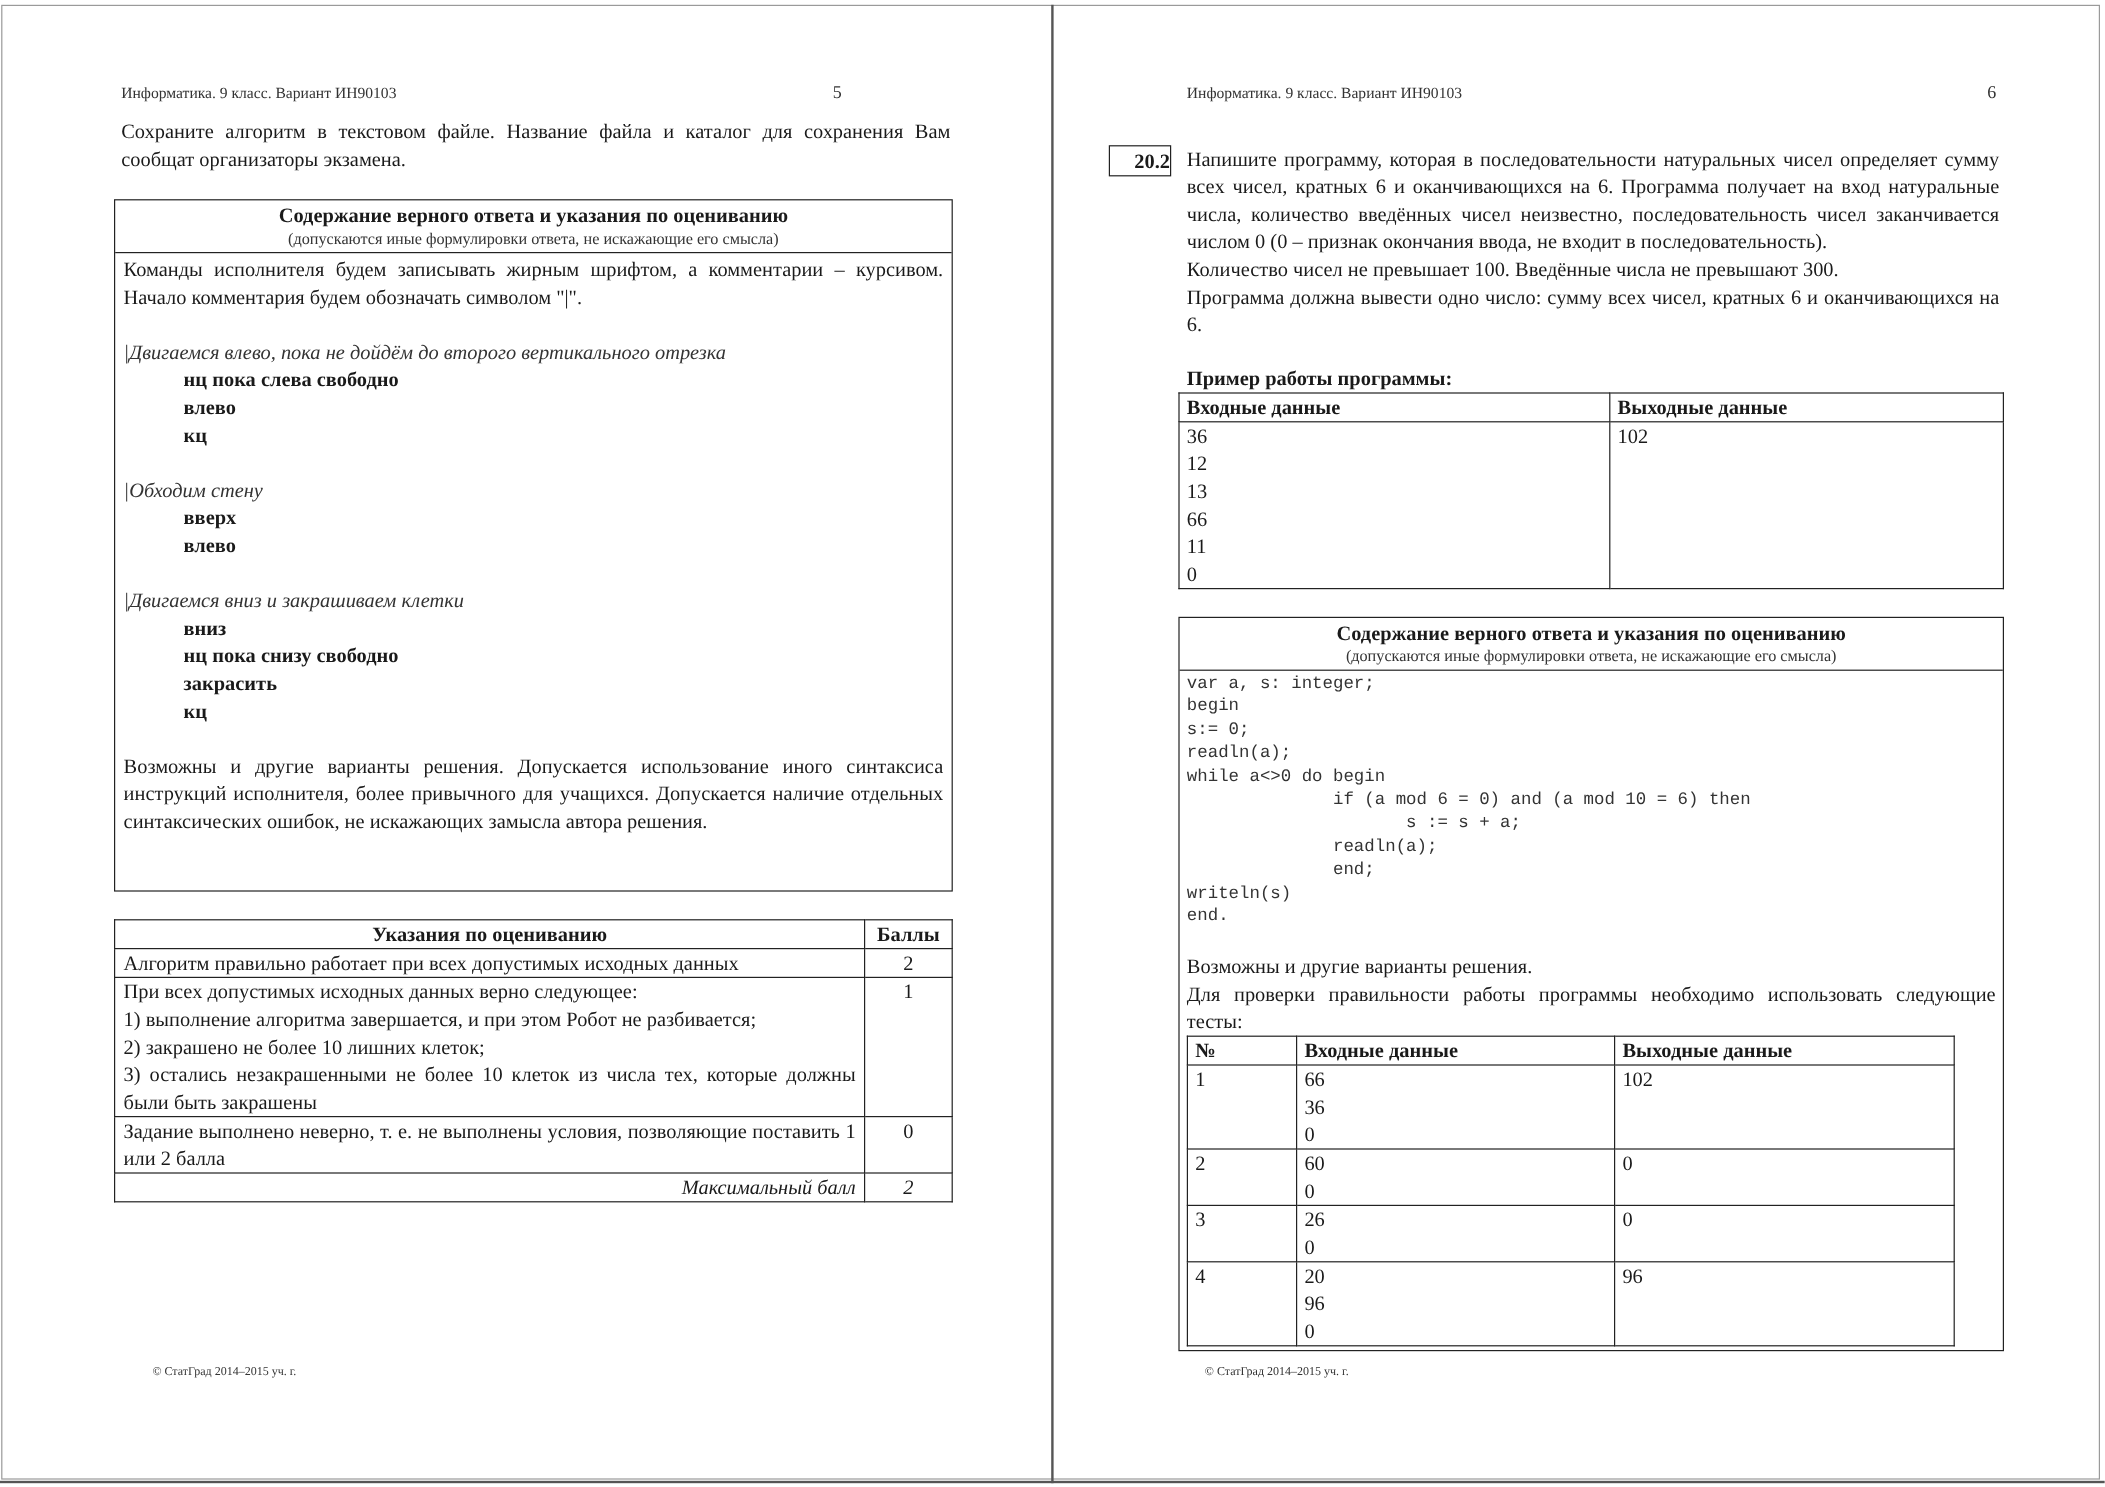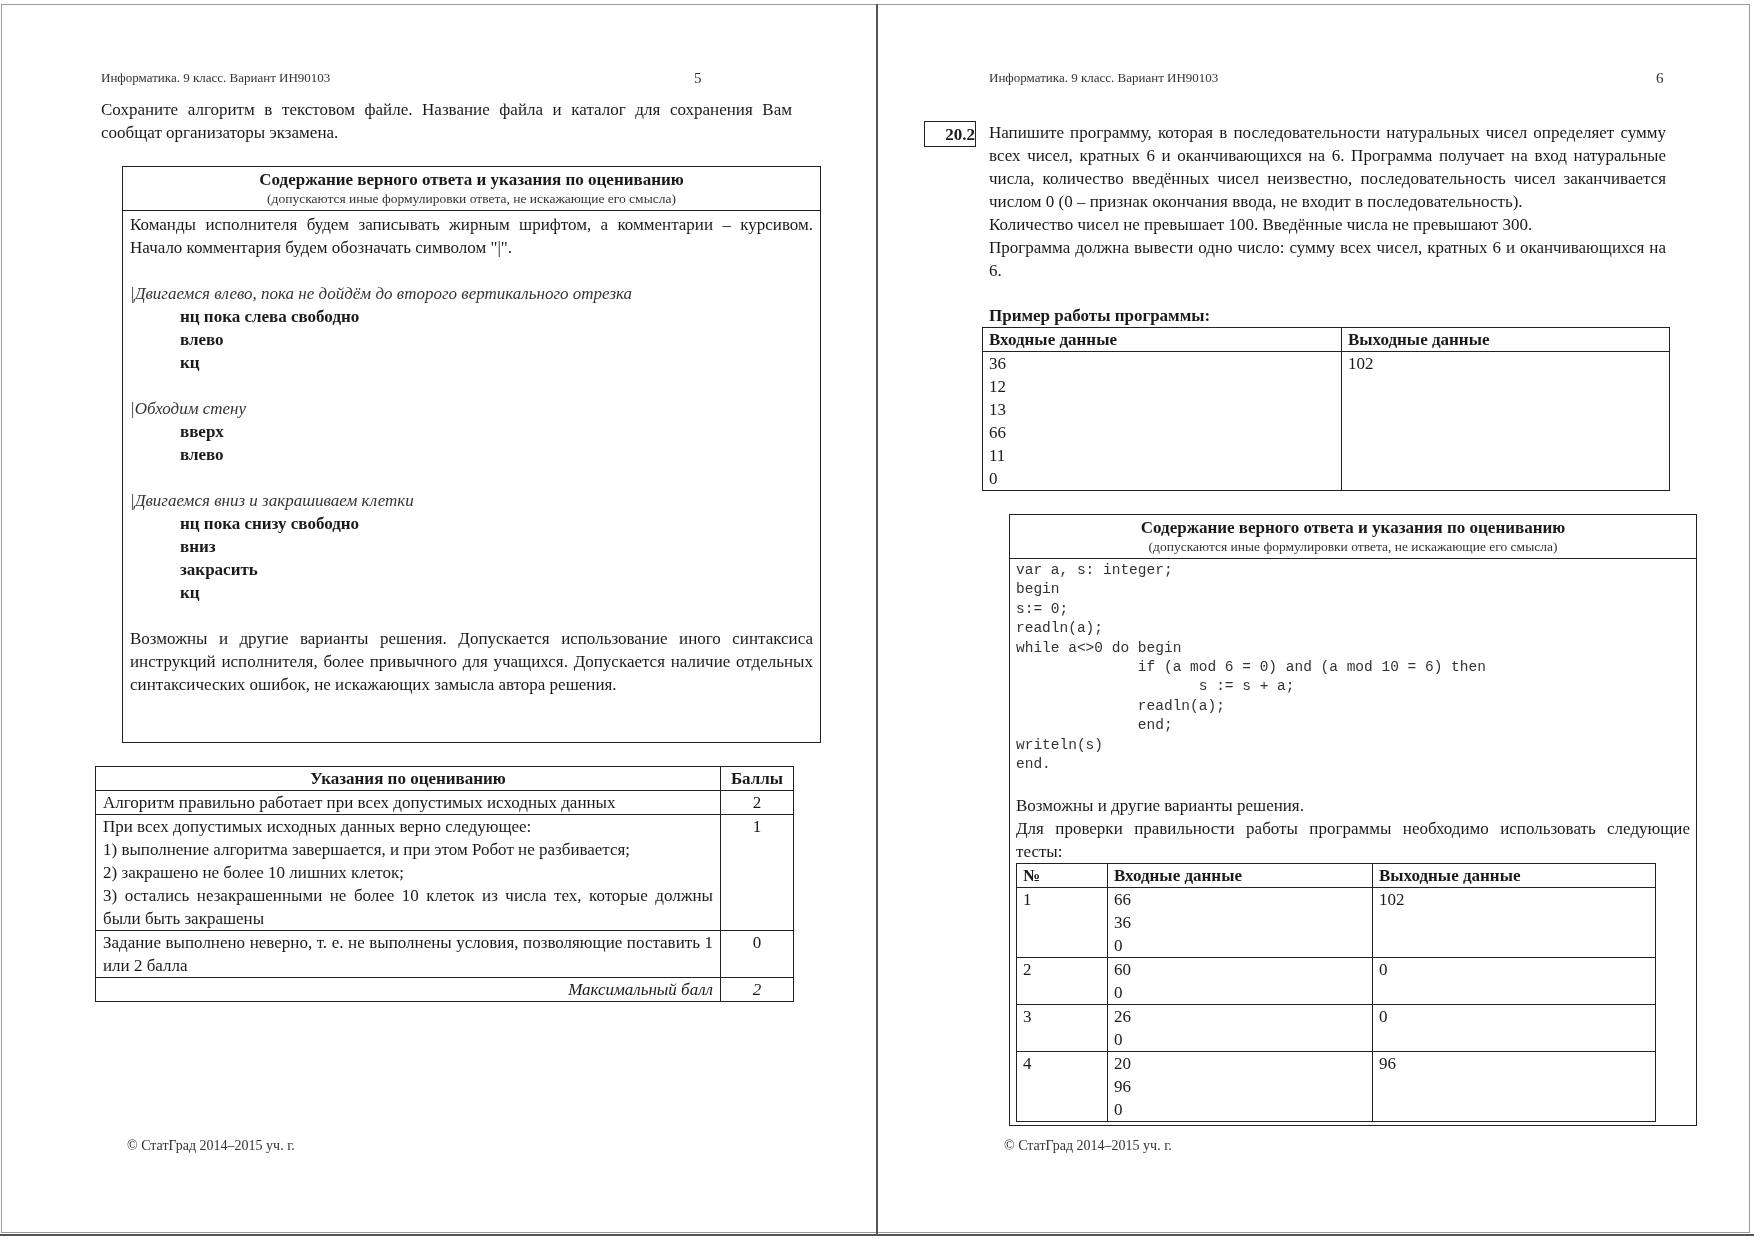--- a/index.html
+++ b/index.html
@@ -25,21 +25,21 @@
   }
   .page-num { position: absolute; top: 70px; font-size: 15px; color: #333; }
 
   .para {
     position: absolute; font-size: 17px; line-height: 23px; text-align: justify;
   }
   .para p { margin: 0; }
 
   table { border-collapse: collapse; }
   .box {
-    position: absolute; border: 1.5px solid #222; box-sizing: border-box; margin-left: 27px;
+    position: absolute; border: 1.5px solid #222; box-sizing: border-box;
   }
   .box-head {
     text-align: center; border-bottom: 1.5px solid #222; padding: 2px 4px 3px;
   }
   .box-title { font-weight: bold; font-size: 17px; line-height: 22px; }
   .box-sub { font-size: 13.5px; line-height: 16px; color: #333; }
   .box-body { padding: 2px 7px; font-size: 17px; line-height: 23px; }
 
   .comment { font-style: italic; color: #333; }
   .cmd { font-weight: bold; padding-left: 50px; }
@@ -61,21 +61,21 @@
 
   .data-table { position: absolute; font-size: 17px; line-height: 23px; }
   .data-table th, .data-table td { border: 1.5px solid #222; text-align: left; vertical-align: top; padding: 0 6px; }
   .data-table th { font-weight: bold; }
   .data-table td div { line-height: 23px; }
 
   .code {
     font-family: "Liberation Mono", "DejaVu Sans Mono", monospace;
     font-size: 14.5px; line-height: 19.4px; color: #333; white-space: pre; margin: 0;
   }
-  .footer { position: absolute; top: 1138px; font-size: 14px; color: #333; }
+  .footer { position: absolute; top: 1138px; font-size: 10px; color: #333; }
 </style>
 </head>
 <body>
 
 <div class="frame"></div>
 <div class="bottom-line"></div>
 <div class="divider"></div>
 
 <div class="page page-left">
   <div class="running-head" style="left:101px;">Информатика. 9 класс. Вариант ИН90103</div>
@@ -96,22 +96,22 @@
       <div class="comment">|Двигаемся влево, пока не дойдём до второго вертикального отрезка</div>
       <div class="cmd">нц пока слева свободно</div>
       <div class="cmd">влево</div>
       <div class="cmd">кц</div>
       <div class="gap"></div>
       <div class="comment">|Обходим стену</div>
       <div class="cmd">вверх</div>
       <div class="cmd">влево</div>
       <div class="gap"></div>
       <div class="comment">|Двигаемся вниз и закрашиваем клетки</div>
+      <div class="cmd">вниз</div>
       <div class="cmd">нц пока снизу свободно</div>
-      <div class="cmd">вниз</div>
       <div class="cmd">закрасить</div>
       <div class="cmd">кц</div>
       <div class="gap"></div>
       <div class="justify">Возможны и другие варианты решения. Допускается использование иного синтаксиса инструкций исполнителя, более привычного для учащихся. Допускается наличие отдельных синтаксических ошибок, не искажающих замысла автора решения.</div>
     </div>
   </div>
 
   <table class="grade-table" style="left:95px; top:766px; width:699px;">
     <tbody>
         <tr>

